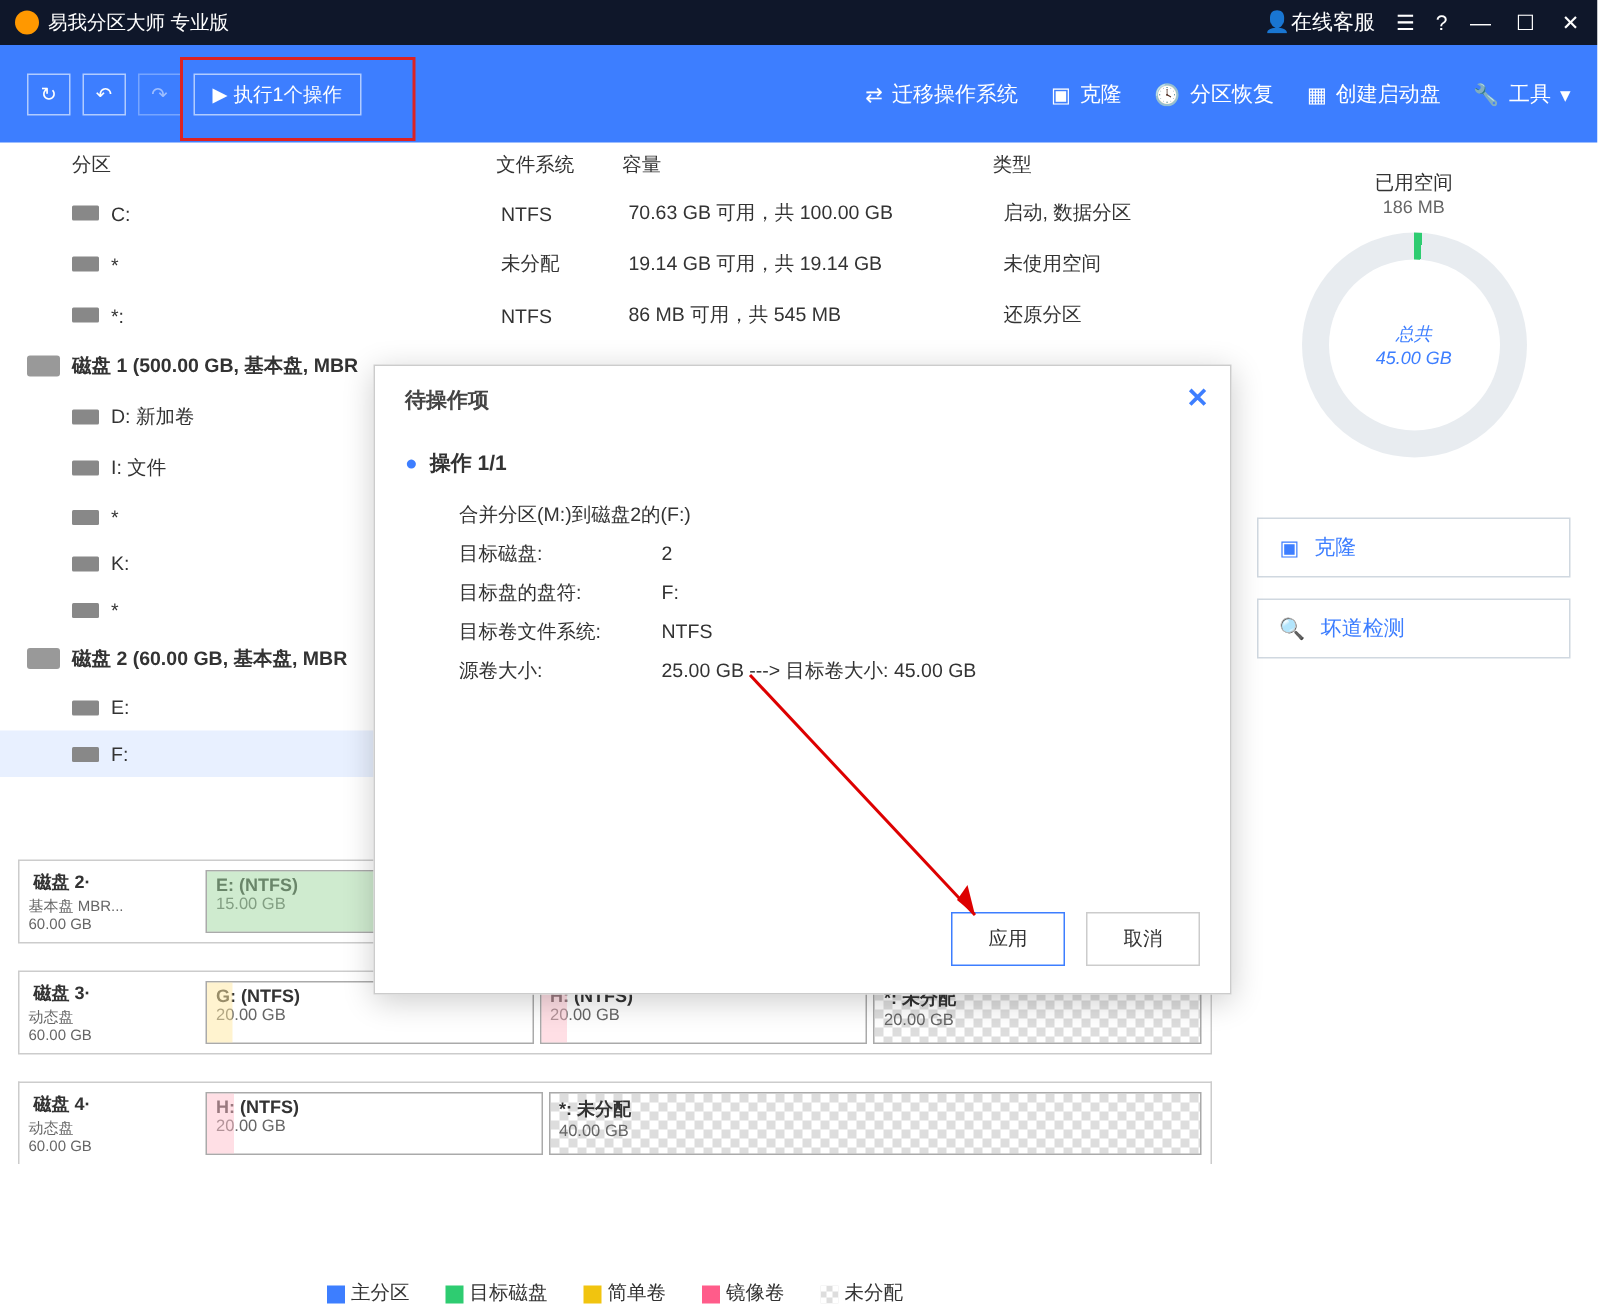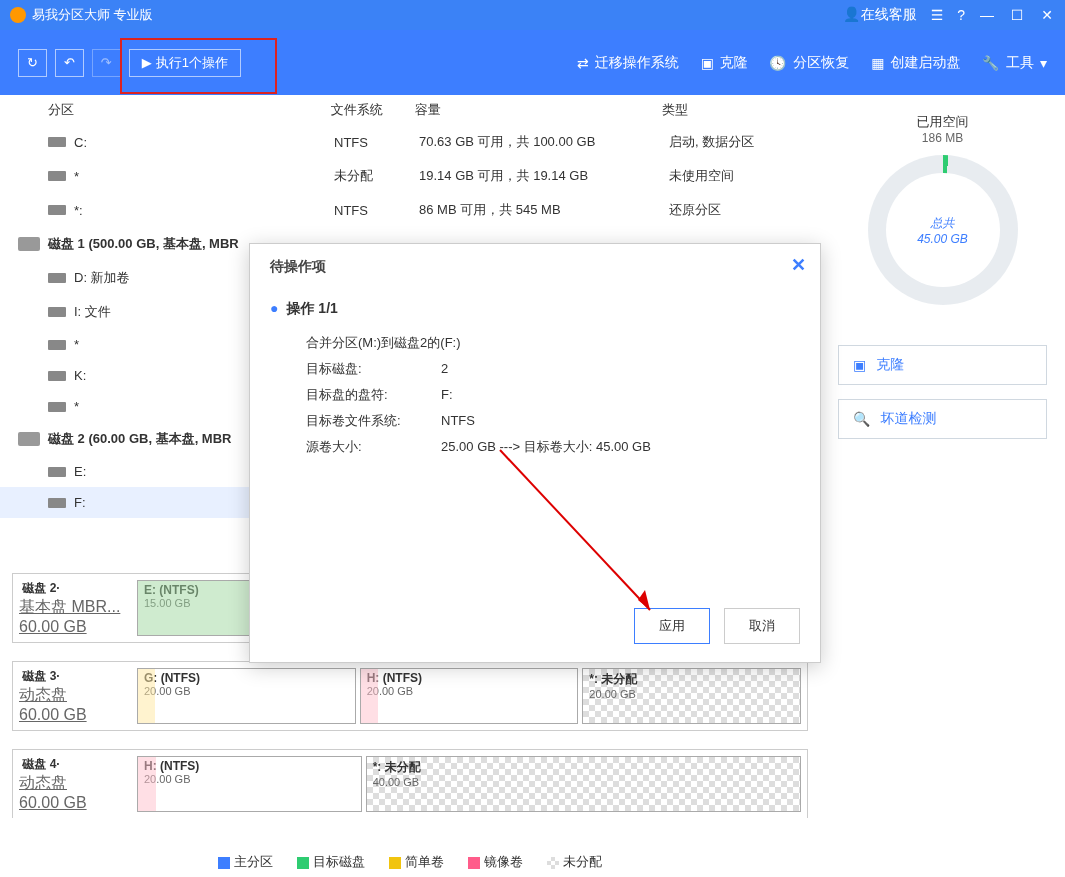--- a/index.html
+++ b/index.html
@@ -1,18 +1,18 @@
 <!DOCTYPE html>
 <html><head>
 <meta charset="utf-8">
 <style>
 * { margin: 0; padding: 0; box-sizing: border-box; font-family: "Microsoft YaHei", Arial, sans-serif; }
 body { background: #fff; width: 1065px; height: 877px; overflow: hidden; font-size: 13px; color: #333; position: relative; }
 
-.titlebar { background: #3b82f6; height: 30px; display: flex; align-items: center; padding: 0 10px; color: #fff; }
+.titlebar { background: #0f172a; height: 30px; display: flex; align-items: center; padding: 0 10px; color: #fff; }
 .titlebar .logo { width: 16px; height: 16px; background: #ff9800; border-radius: 50%; margin-right: 6px; }
 .titlebar .title { flex: 1; font-size: 13px; }
 .titlebar .right { display: flex; align-items: center; gap: 14px; justify-content: flex-end; }
 .titlebar .right span { cursor: pointer; font-size: 14px; }
 .win-btn { width: 16px; text-align: center; }
 
 .toolbar { background: #3d7eff; height: 65px; display: flex; align-items: center; padding: 0 18px; color: #fff; }
 .toolbar .left { display: flex; gap: 8px; align-items: center; }
 .tb-btn { border: 1px solid rgba(255,255,255,0.6); padding: 4px 8px; display: flex; align-items: center; gap: 4px; cursor: pointer; height: 28px; }
 .tb-btn.exec { padding: 4px 12px; }
@@ -41,21 +41,21 @@
 .donut-label { position: absolute; top: 50%; left: 50%; transform: translate(-50%,-50%); z-index: 2; text-align: center; font-size: 12px; color: #3d7eff; font-style: italic; }
 .donut-title { font-size: 13px; color: #333; }
 .donut-sub { font-size: 12px; color: #666; }
 
 .side-btn { border: 1px solid #d0d8e0; padding: 10px 14px; margin-bottom: 14px; display: flex; align-items: center; gap: 10px; color: #3d7eff; cursor: pointer; font-size: 14px; }
 
 .disk-bars { position: absolute; left: 12px; width: 796px; }
 .disk-bar-group { display: flex; border: 1px solid #ccc; padding: 6px; margin-bottom: 18px; background: #fff; }
 .disk-info { width: 118px; font-size: 12px; }
 .disk-info .name { font-weight: bold; }
-.disk-info .sub { color: #666; font-size: 16px; text-decoration: underline; }
+.disk-info .sub { color: #666; font-size: 10px; }
 .bar-segs { flex: 1; display: flex; gap: 4px; }
 .seg { border: 1px solid #aaa; padding: 2px 6px; font-size: 12px; position: relative; }
 .seg .lbl { font-weight: bold; }
 .seg .sz { color: #666; font-size: 11px; }
 .seg-fill { position: absolute; left: 0; top: 0; bottom: 0; opacity: 0.5; }
 
 .legend { position: absolute; bottom: 6px; left: 0; width: 820px; display: flex; justify-content: center; gap: 24px; font-size: 13px; }
 .legend span.sw { width: 12px; height: 12px; display: inline-block; margin-right: 4px; vertical-align: middle; }
 
 .modal { position: absolute; left: 249px; top: 243px; width: 572px; height: 420px; background: #fff; border: 1px solid #ccc; box-shadow: 0 4px 20px rgba(0,0,0,0.2); z-index: 100; padding: 14px 20px; }

